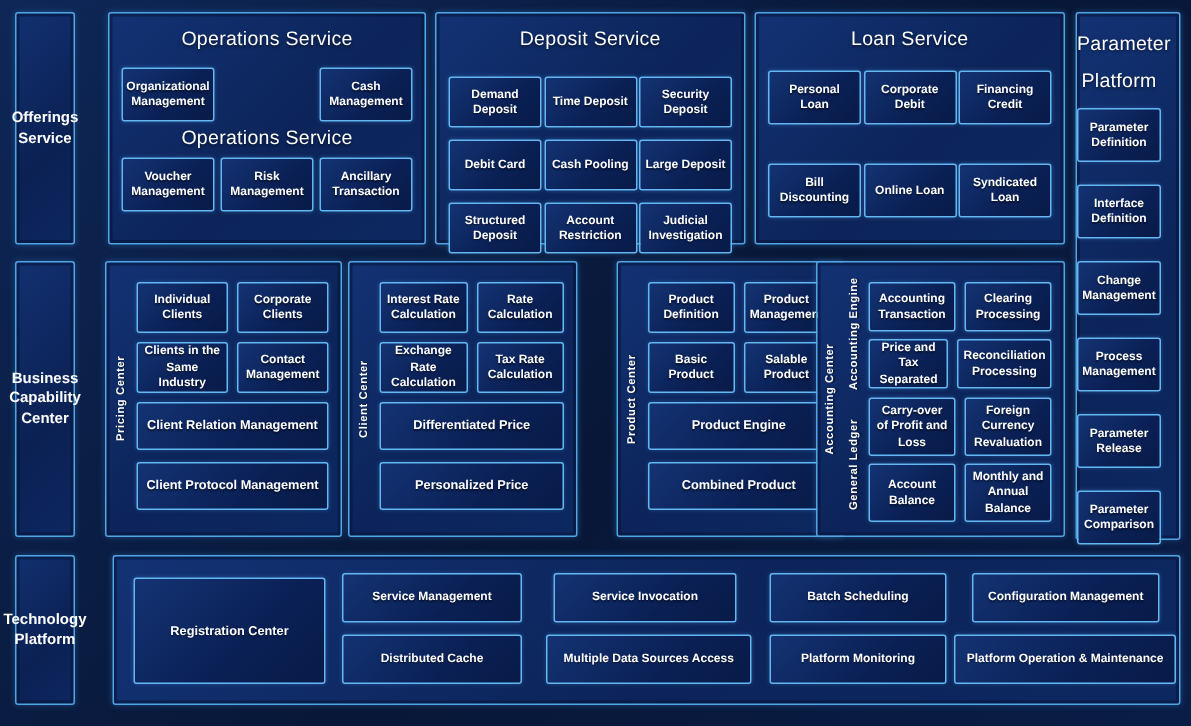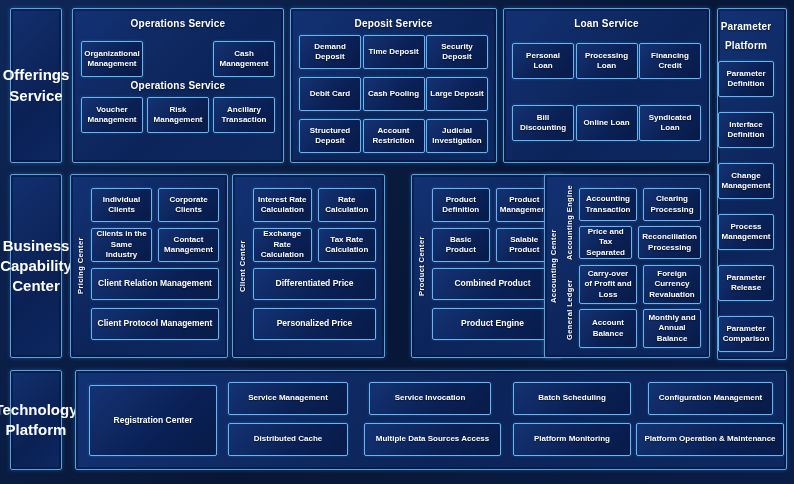--- a/index.html
+++ b/index.html
@@ -8,29 +8,29 @@
     background:linear-gradient(135deg,#0e2757 0%,#081737 55%,#0a1d47 100%);
     font-family:"Liberation Sans","DejaVu Sans",sans-serif;color:#fff;
   }
   .c{
     position:absolute;box-sizing:border-box;
     border:1px solid #4fa5e6;border-radius:2px;
     background:linear-gradient(135deg,#133274 0%,#0c2459 55%,#0d2861 100%);
     box-shadow:0 0 4px rgba(70,150,220,.35), inset 0 0 0 2px rgba(6,20,55,.55);
   }
   .sidebar{
-    position:absolute;left:10px;width:52px;box-sizing:border-box;
+    position:absolute;left:10px;width:40px;box-sizing:border-box;
     border:1px solid #4fa5e6;border-radius:2px;
     background:linear-gradient(135deg,#123070 0%,#0b2154 60%,#0d2760 100%);
     box-shadow:0 0 4px rgba(70,150,220,.35), inset 0 0 0 2px rgba(6,20,55,.55);
     display:flex;align-items:center;justify-content:center;text-align:center;
-    font-weight:bold;font-size:15px;line-height:1.35;padding:3px;
+    font-weight:bold;font-size:10px;line-height:1.35;padding:3px;
   }
   .t{
-    text-align:center;font-weight:bold;font-size:10px;letter-spacing:.2px;
+    text-align:center;font-weight:normal;font-size:13px;letter-spacing:.2px;
     padding-top:9px;text-shadow:0 1px 2px rgba(0,0,0,.5);
   }
   .t.mid{padding-top:3px;}
   .b{
     box-sizing:border-box;border:1px solid #63b7f2;border-radius:2px;
     background:linear-gradient(135deg,#143373 0%,#0a2055 60%,#081b48 100%);
     box-shadow:0 0 3px rgba(80,160,230,.3);
     color:#fff;font-weight:bold;font-size:8px;line-height:1.3;
     display:flex;align-items:center;justify-content:center;text-align:center;
     padding:2px 3px;text-shadow:0 1px 1px rgba(0,0,0,.5);
@@ -87,42 +87,42 @@
     <div class="t mid">Operations Service</div>
     <div class="row r3" style="margin-top:6px">
       <div class="b">Voucher Management</div>
       <div class="b">Risk Management</div>
       <div class="b">Ancillary Transaction</div>
     </div>
   </div>
 
   <div class="c dep" style="left:290px;top:8px;width:207px;height:155px">
     <div class="t">Deposit Service</div>
-    <div class="row r3" style="margin-top:6px">
+    <div class="row r3" style="margin-top:18px">
       <div class="b">Demand Deposit</div>
       <div class="b">Time Deposit</div>
       <div class="b">Security Deposit</div>
     </div>
     <div class="row r3" style="margin-top:8px">
       <div class="b">Debit Card</div>
       <div class="b">Cash Pooling</div>
       <div class="b">Large Deposit</div>
     </div>
     <div class="row r3" style="margin-top:8px">
       <div class="b">Structured Deposit</div>
       <div class="b">Account Restriction</div>
       <div class="b">Judicial Investigation</div>
     </div>
   </div>
 
   <div class="c" style="left:503px;top:8px;width:207px;height:155px">
     <div class="t">Loan Service</div>
     <div class="row r3" style="margin-top:14px">
       <div class="b">Personal Loan</div>
-      <div class="b">Processing Loan</div>
+      <div class="b">Corporate Debit</div>
       <div class="b">Financing Credit</div>
     </div>
     <div class="row r3" style="margin-top:26px">
       <div class="b">Bill Discounting</div>
       <div class="b">Online Loan</div>
       <div class="b">Syndicated Loan</div>
     </div>
   </div>
 
   <div class="c param" style="left:717px;top:8px;width:70px;height:352px">
@@ -171,22 +171,22 @@
     <div class="vl">Product Center</div>
     <div class="grp-content">
       <div class="g2">
         <div class="b">Product Definition</div>
         <div class="b">Product Management</div>
       </div>
       <div class="g2">
         <div class="b">Basic Product</div>
         <div class="b">Salable Product</div>
       </div>
+      <div class="b wide">Product Engine</div>
       <div class="b wide">Combined Product</div>
-      <div class="b wide">Product Engine</div>
     </div>
   </div>
 
   <div class="c grp acc" style="left:544px;top:174px;width:166px;height:184px">
     <div class="vl" style="width:16px">Accounting Center</div>
     <div class="acc-sub">
       <div class="vl">Accounting Engine</div>
       <div class="vl">General Ledger</div>
     </div>
     <div class="grp-content">

